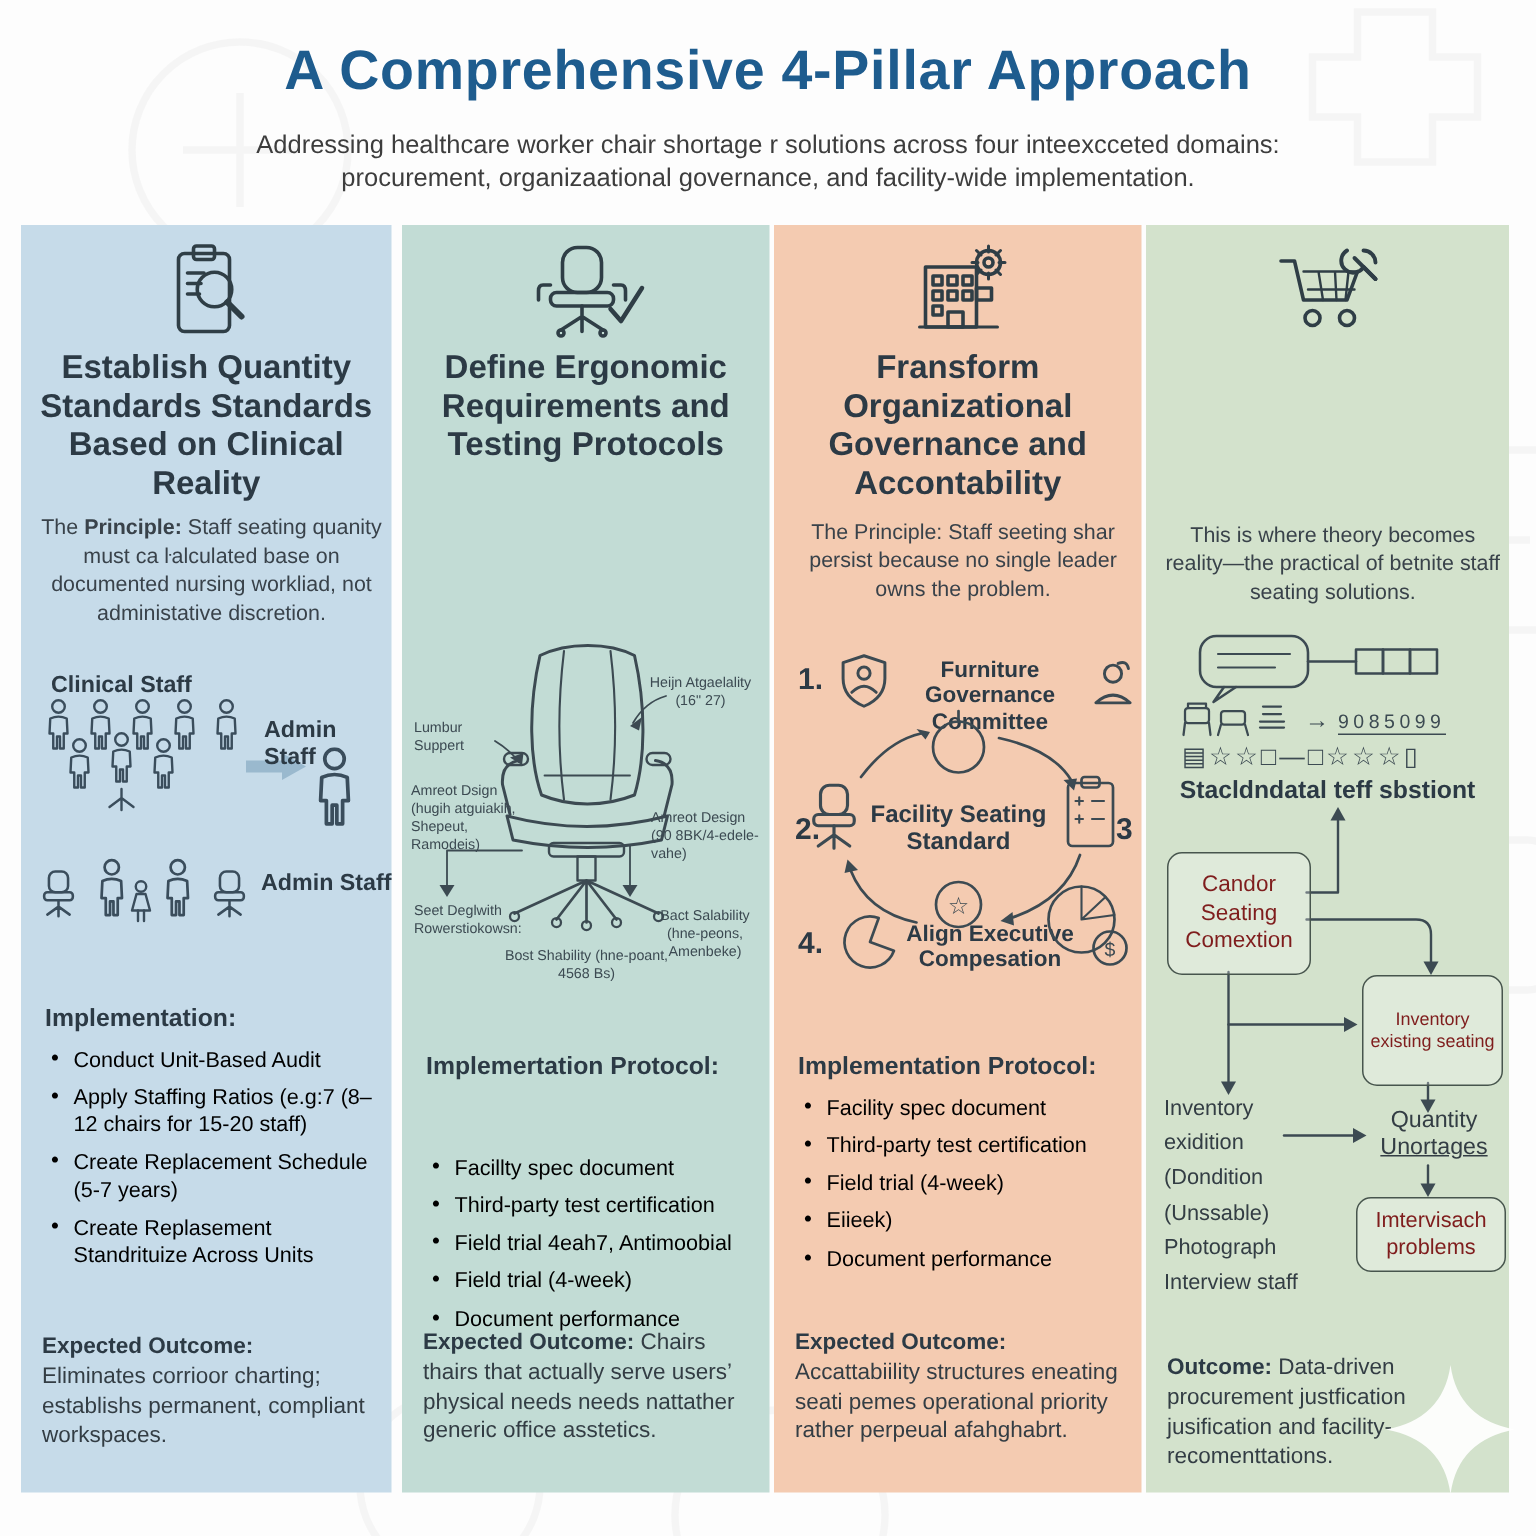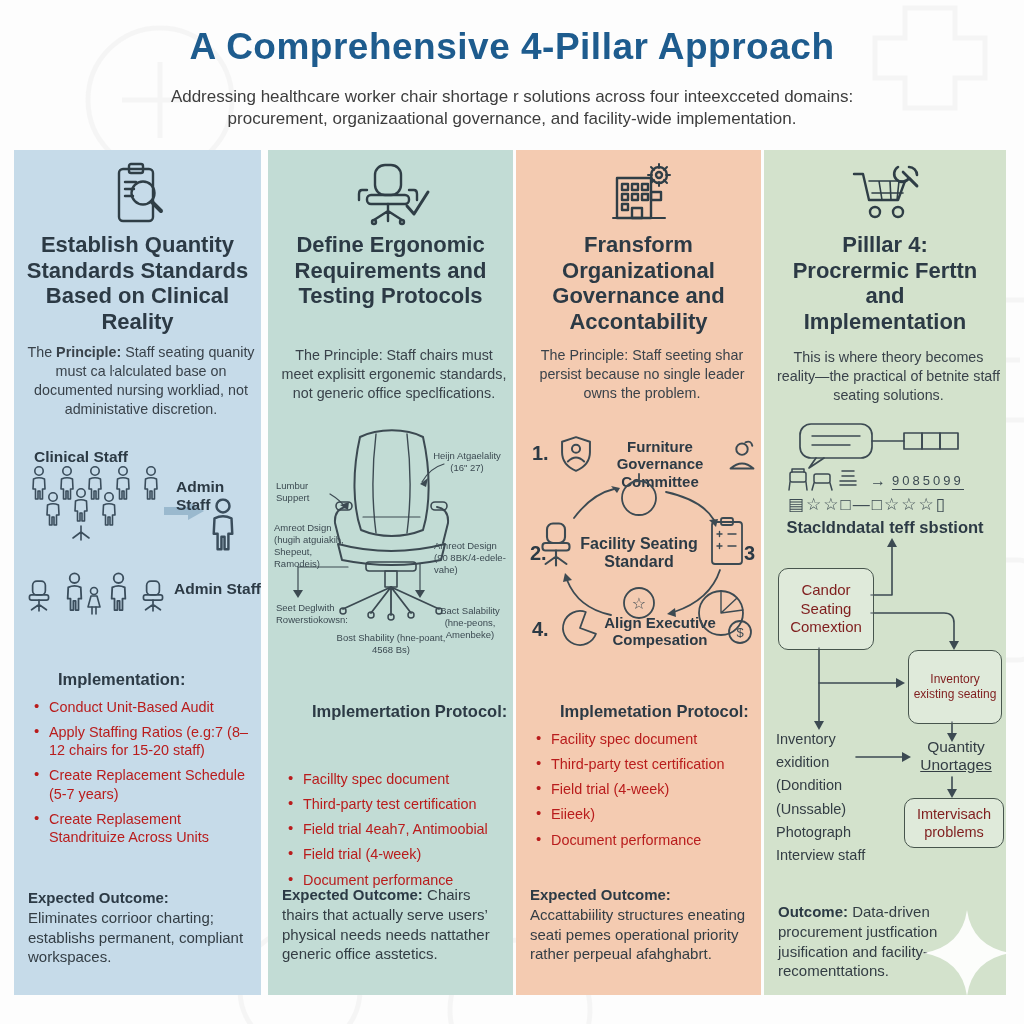--- a/index.html
+++ b/index.html
@@ -17,24 +17,24 @@
   .pillar{position:absolute;top:150px;height:845px;z-index:1;}
   .p1{left:14px;width:247px;background:#c6dbe9;}
   .p2{left:268px;width:245px;background:#c2dcd5;}
   .p3{left:516px;width:245px;background:#f4cbb1;}
   .p4{left:764px;width:242px;background:#d3e2cc;}
   .picon{top:12px;left:50%;transform:translateX(-50%);}
   .ptitle{top:82px;left:8px;right:8px;text-align:center;font-weight:bold;font-size:22px;
           line-height:1.16;color:#2c3a45;}
   .pprin{left:10px;right:3px;text-align:center;font-size:14.3px;line-height:1.32;color:#39424a;}
   .lbl{font-weight:bold;color:#2c3a45;}
-  .implhead{left:16px;font-weight:bold;font-size:16.5px;color:#2c3a45;margin-left:28px;}
+  .implhead{left:16px;font-weight:bold;font-size:16.5px;color:#2c3a45;}
   ul.blist{margin:0;padding:0;list-style:none;left:18px;right:6px;position:absolute;}
   ul.blist li{position:relative;padding-left:17px;font-size:14.4px;line-height:1.26;
-              margin-bottom:7px;color:#b91c1c;}
+              margin-bottom:7px;color:#000000;}
   ul.blist li::before{content:"\2022";position:absolute;left:2px;top:-1px;font-size:15px;}
   .outcome{left:14px;right:8px;font-size:15px;line-height:1.32;color:#333d44;}
   .outcome b{color:#2c3a45;}
   
   .clab{position:absolute;font-size:9.5px;line-height:1.25;color:#3c4a52;}
   
   .num{font-weight:bold;font-size:20px;color:#2c3a45;}
   .glab{font-weight:bold;font-size:15px;line-height:1.15;color:#2c3a45;text-align:center;}
   
   .fbox{position:absolute;border:1.6px solid #47554d;border-radius:10px;
@@ -162,21 +162,20 @@
         <rect x="26" y="3" width="26" height="30" rx="10"></rect>
         <rect x="18" y="33" width="42" height="9" rx="4"></rect>
         <path d="M18,28 h-5 q-3,0 -3,4 v6 M60,28 h5 q3,0 3,4 v6"></path>
         <path d="M39,42 v7 M39,49 l-14,9 M39,49 l14,9 M39,49 v10"></path>
         <circle cx="25" cy="60" r="2"></circle>
           <circle cx="53" cy="60" r="2"></circle>
         <path d="M58,44 l7,8 L79,30" stroke-width="3"></path>
       </svg>
     </span>
     <div class="abs ptitle">Define Ergonomic Requirements and Testing Protocols</div>
-    <div class="abs pprin" style="top:196px;">The Principle: Staff chairs must meet explisitt ergonemic standards, not generic office speclfications.</div>
 
     <span class="abs" style="top:262px;left:0;">
       <svg class="thin" width="245" height="280" viewBox="0 0 245 280">
         <path d="M92,25 C110,16 138,16 155,25 C163,60 162,95 155,118 C135,126 112,126 93,118 C85,95 84,60 92,25 Z" stroke-width="2"></path>
         <path d="M108,22 C104,55 104,90 108,121 M139,22 C143,55 143,90 139,121" stroke-width="1.4"></path>
         <path d="M95,105 h57" stroke-width="1.2"></path>
         <path d="M78,95 q-12,2 -11,16 l5,20 M169,95 q12,2 11,16 l-5,20" stroke-width="2"></path>
         <rect x="68" y="90" width="16" height="8" rx="4" stroke-width="1.6"></rect>
         <rect x="163" y="90" width="16" height="8" rx="4" stroke-width="1.6"></rect>
         <path d="M70,132 q53,14 107,0 l-4,16 q-49,10 -99,0 z" stroke-width="2"></path>
@@ -290,21 +289,21 @@
     <div class="abs glab" style="top:464px;left:88px;width:112px;">Align Executive Compesation</div>
     <span class="abs" style="top:436px;left:178px;">
       <svg class="thin" width="62" height="62" viewBox="0 0 62 62" style="stroke-width:1.8">
         <circle cx="27" cy="27" r="22"></circle>
         <path d="M27,5 V27 L43,12 M27,27 L49,24" style="stroke-width:1.4"></path>
         <circle cx="46" cy="46" r="11"></circle>
         <text x="46" y="51" text-anchor="middle" font-size="13" fill="#3c4a52" stroke="none">$</text>
       </svg>
     </span>
 
-    <div class="abs implhead" style="top:552px;">Implemetation Protocol:</div>
+    <div class="abs implhead" style="top:552px;">Implementation Protocol:</div>
     <ul class="blist" style="top:580px;">
       <li>Facility spec document</li>
       <li>Third-party test certification</li>
       <li>Field trial (4-week)</li>
       <li>Eiieek)</li>
       <li>Document performance</li>
     </ul>
     <div class="abs outcome" style="top:735px;">
       <b>Expected Outcome:</b><br>
       <span>Accattabiility structures eneating seati pemes operational priority rather perpeual afahghabrt.</span>
@@ -315,21 +314,20 @@
     <span class="abs picon">
       <svg class="ink" width="78" height="64" viewBox="0 0 78 64">
         <path d="M8,12 h9 l6,26 h29 l7,-19"></path>
         <path d="M23,19 h35 M26,31 h31 M33,19 l3,19 M44,19 l1,19 M53,19 l-2,19" stroke-width="1.6"></path>
         <circle cx="29" cy="50" r="5"></circle>
           <circle cx="52" cy="50" r="5"></circle>
         <path d="M52,5 a8,8 0 1,0 11,11 l8,8 M63,5 a8,8 0 0,1 8,8" stroke-width="2.6"></path>
         <path d="M57,10 l14,14" stroke-width="2.6"></path>
       </svg>
     </span>
-    <div class="abs ptitle" style="left:28px;right:28px;">Pilllar 4: Procrermic Ferttn and Implementation</div>
     <div class="abs pprin" style="top:198px;">This is where theory becomes reality—the practical of betnite staff seating solutions.</div>
 
     <span class="abs" style="top:272px;left:32px;">
       <svg class="thin" width="180" height="48" viewBox="0 0 180 48" style="stroke-width:1.7">
         <rect x="4" y="2" width="72" height="34" rx="11"></rect>
         <path d="M20,36 l-7,10 15,-10"></path>
         <path d="M16,14 h48 M16,23 h38" style="stroke-width:1.4"></path>
         <path d="M76,19 H108"></path>
         <rect x="108" y="11" width="18" height="16"></rect>
           <rect x="126" y="11" width="18" height="16"></rect>

